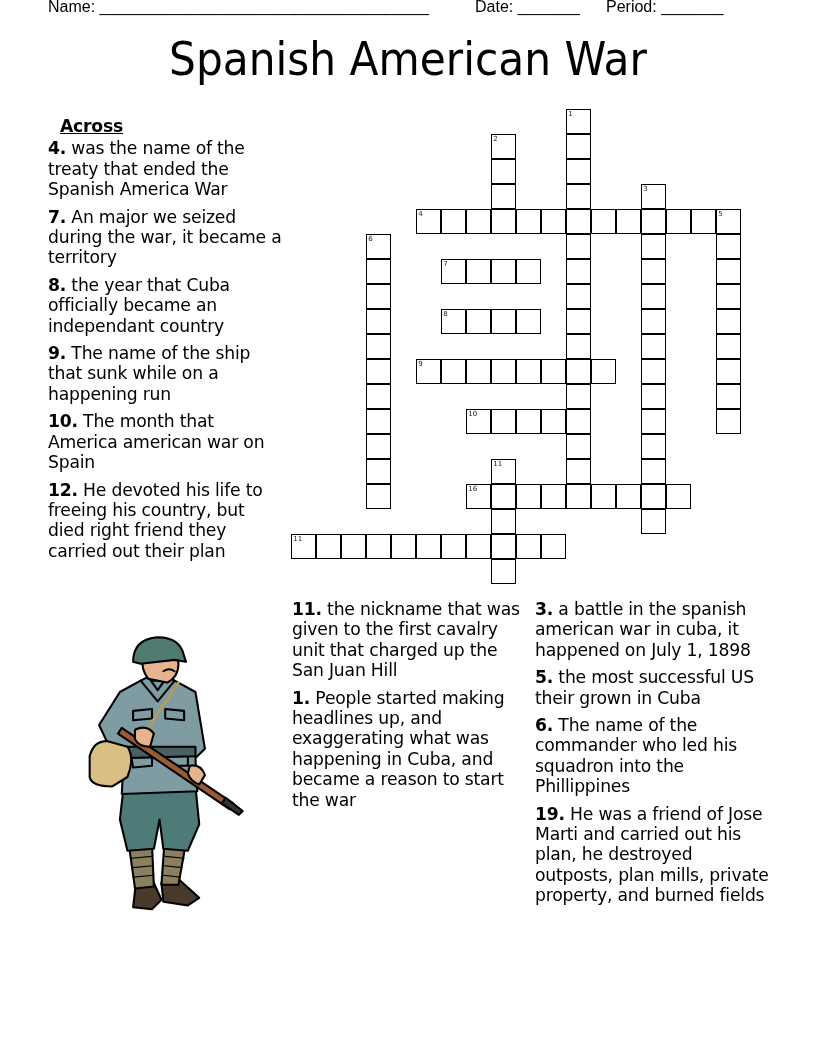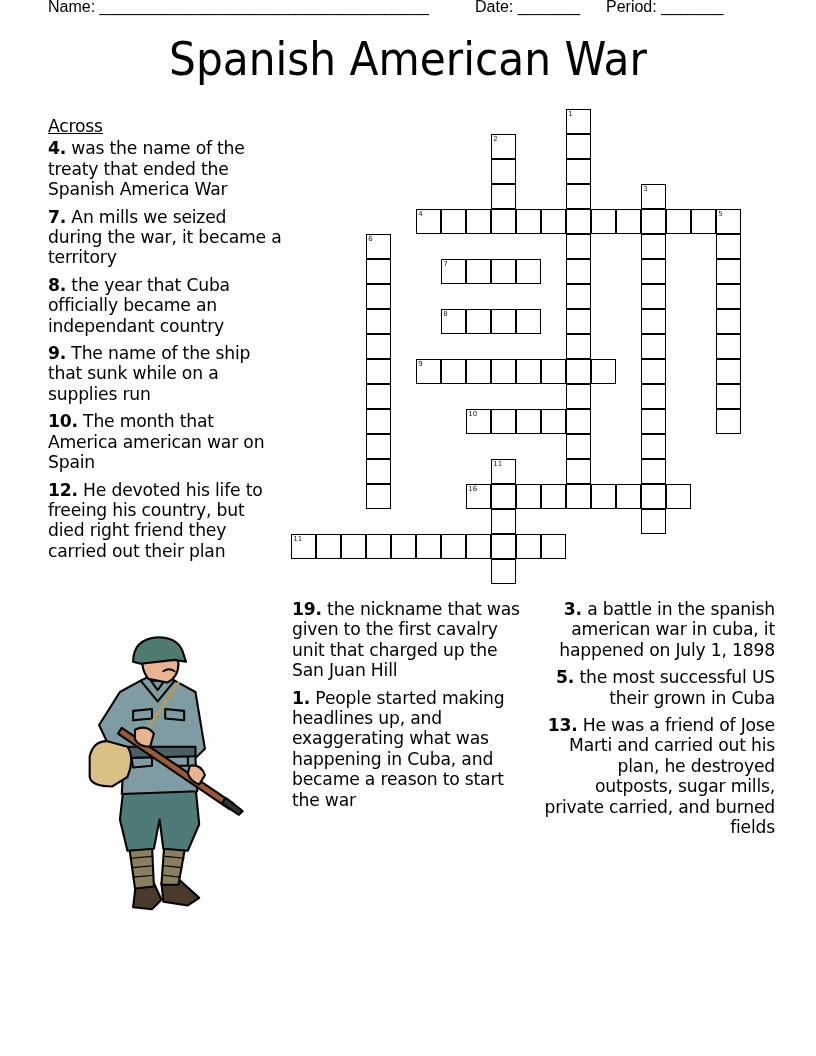--- a/index.html
+++ b/index.html
@@ -15,27 +15,27 @@
     .title {
       position: absolute; top: 32px; left: 0; width: 816px; text-align: center;
       font-family: "DejaVu Sans", sans-serif; font-size: 46px; font-weight: normal;
       letter-spacing: 0px; transform: scaleX(0.92); transform-origin: center;
     }
     .clue-col {
       position: absolute; font-family: "DejaVu Sans", sans-serif;
       font-size: 17.2px; line-height: 20.4px; letter-spacing: -0.2px;
     }
     .clue-col .section-head {
-      font-weight: normal; text-decoration: underline; margin-bottom: 2px; margin-top: 4px;
+      font-weight: bold; text-decoration: underline; margin-bottom: 2px; margin-top: 4px; margin-left: 12px;
     }
     .clue-col .clue { margin-bottom: 7px; }
     .clue-col .num { font-weight: bold; }
     #col-left { left: 48px; top: 112px; width: 235px; }
     #col-mid { left: 292px; top: 599px; width: 240px; }
-    #col-right { left: 535px; top: 599px; width: 240px; text-align: right; }
+    #col-right { left: 535px; top: 599px; width: 240px; }
     #grid {
       position: absolute; left: 292px; top: 110px; width: 450px; height: 475px;
     }
     .cell {
       position: absolute; width: 25px; height: 25px; box-sizing: border-box;
       border: 1.5px solid #000; background: #fff; margin-left: -0.75px; margin-top: -0.75px;
     }
     .cell .n {
       position: absolute; top: 0px; left: 1px; font-family: "DejaVu Sans", sans-serif;
       font-size: 7px; line-height: 8px; color: #222;
@@ -54,36 +54,37 @@
   <span class="field" style="left:0">Name: _____________________________________</span>
   <span class="field" style="left:427px">Date: _______</span>
   <span class="field" style="left:558px">Period: _______</span>
 </div>
 
 <div class="title">Spanish American War</div>
 
 <div id="col-left" class="clue-col">
   <div class="section-head">Across</div>
   <div class="clue"><span class="num">4.</span><span> was the name of the treaty that ended the Spanish America War</span></div>
-  <div class="clue"><span class="num">7.</span><span> An mills we seized during the war, it became a territory</span></div>
+  <div class="clue"><span class="num">7.</span><span> An major we seized during the war, it became a territory</span></div>
   <div class="clue"><span class="num">8.</span><span> the year that Cuba officially became an independant country</span></div>
-  <div class="clue"><span class="num">9.</span><span> The name of the ship that sunk while on a supplies run</span></div>
+  <div class="clue"><span class="num">9.</span><span> The name of the ship that sunk while on a happening run</span></div>
   <div class="clue"><span class="num">10.</span><span> The month that America american war on Spain</span></div>
   <div class="clue"><span class="num">12.</span><span> He devoted his life to freeing his country, but died right friend they carried out their plan</span></div>
 </div>
 
 <div id="col-mid" class="clue-col">
-  <div class="clue"><span class="num">19.</span><span> the nickname that was given to the first cavalry unit that charged up the San Juan Hill</span></div>
+  <div class="clue"><span class="num">11.</span><span> the nickname that was given to the first cavalry unit that charged up the San Juan Hill</span></div>
   <div class="clue"><span class="num">1.</span><span> People started making headlines up, and exaggerating what was happening in Cuba, and became a reason to start the war</span></div>
 </div>
 
 <div id="col-right" class="clue-col">
   <div class="clue"><span class="num">3.</span><span> a battle in the spanish american war in cuba, it happened on July 1, 1898</span></div>
   <div class="clue"><span class="num">5.</span><span> the most successful US their grown in Cuba</span></div>
-  <div class="clue"><span class="num">13.</span><span> He was a friend of Jose Marti and carried out his plan, he destroyed outposts, sugar mills, private carried, and burned fields</span></div>
+  <div class="clue"><span class="num">6.</span><span> The name of the commander who led his squadron into the Phillippines</span></div>
+  <div class="clue"><span class="num">19.</span><span> He was a friend of Jose Marti and carried out his plan, he destroyed outposts, plan mills, private property, and burned fields</span></div>
 </div>
 
 <div id="grid">
     <div class="cell" style="left: 275px; top: 0px;">
       <span class="n">1</span>
       <input maxlength="1" style="">
     </div>
     <div class="cell" style="left: 275px; top: 25px;">
       <input maxlength="1" style="">
     </div>

